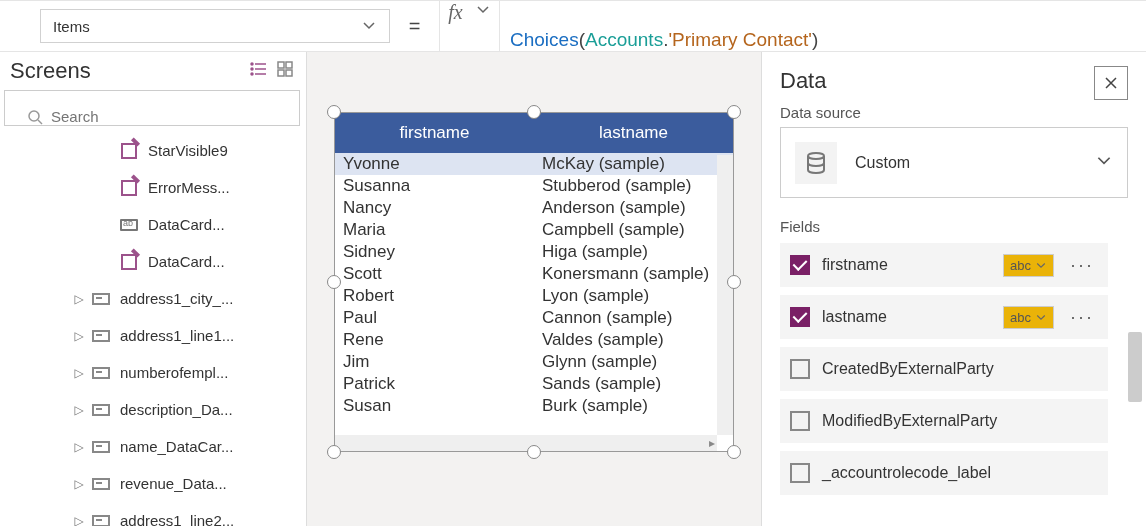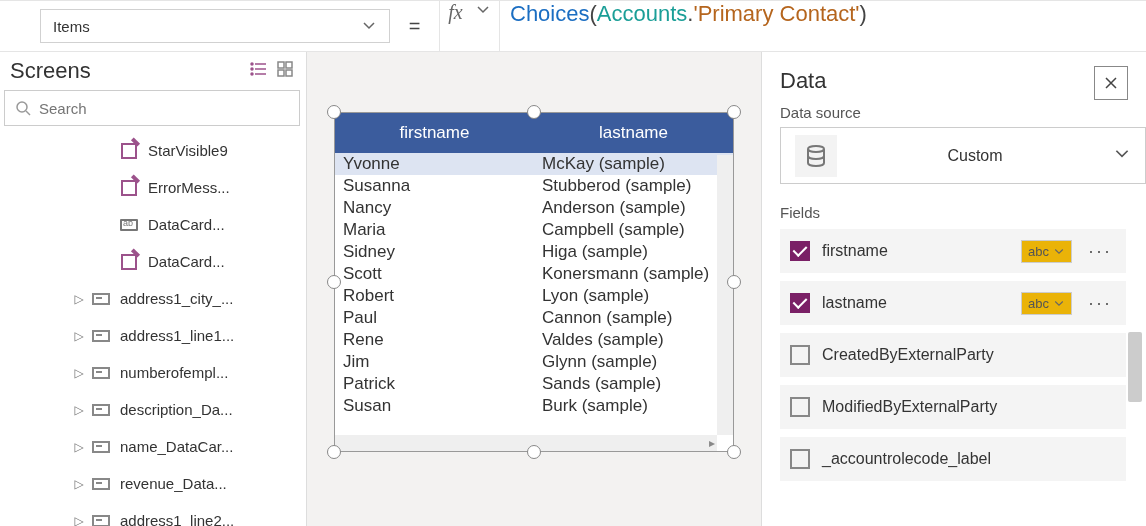--- a/index.html
+++ b/index.html
@@ -5,33 +5,33 @@
   * { box-sizing: border-box; margin: 0; padding: 0; font-family: "Segoe UI", Tahoma, sans-serif; }
   body { width: 1146px; height: 526px; background: #fff; overflow: hidden; color: #333; }
 
   
   .formula-bar { display: flex; align-items: stretch; height: 52px; border-top: 1px solid #e5e5e5; border-bottom: 1px solid #e5e5e5; }
   .prop-select { width: 350px; border: 1px solid #d1d1d1; margin: 8px 0 8px 40px; padding: 0 12px; display: flex; align-items: center; justify-content: space-between; font-size: 15px; color: #333; }
   .prop-select .chev { color: #666; }
   .eq { width: 50px; display: flex; align-items: center; justify-content: center; font-size: 20px; color: #444; border-right: 1px solid #e5e5e5; }
   .fx { width: 60px; display: flex; align-items: flex-start; justify-content: center; border-right: 1px solid #e5e5e5; gap: 12px; color: #666; }
   .fx .f { font-style: italic; font-family: Georgia, serif; font-size: 20px; }
-  .formula { flex: 1; display: flex; align-items: flex-start; padding: 0 10px; font-family: Consolas, monospace; font-size: 22px; }
+  .formula { flex: 1; display: flex; align-items: flex-end; padding: 0 10px; font-family: Consolas, monospace; font-size: 19px; }
   .t-func { color: #1b6ec2; }
   .t-ident { color: #1a9e97; }
   .t-str { color: #b5651d; }
   .t-punc { color: #444; }
 
   
   .main { display: flex; height: calc(100% - 52px); }
   .sidebar { width: 307px; border-right: 1px solid #ddd; display: flex; flex-direction: column; }
   .sb-head { display: flex; align-items: center; justify-content: space-between; padding: 6px 12px 6px 10px; }
   .sb-head h2 { font-weight: 400; font-size: 22px; color: #333; }
   .sb-icons { display: flex; gap: 8px; color: #666; }
-  .search { margin: 0 6px 6px 4px; border: 1px solid #ccc; height: 36px; display: flex; align-items: center; padding: 0 10px; color: #888; gap: 8px; }
+  .search { margin: 0 6px 6px 4px; border: 1px solid #ccc; height: 36px; display: flex; align-items: flex-end; padding: 0 22px; color: #888; gap: 8px; }
   .search input { border: none; outline: none; flex: 1; font-size: 15px; }
   .tree { flex: 1; overflow: hidden; font-size: 15px; color: #333; }
   .tree-item { display: flex; align-items: center; height: 37px; padding-right: 10px; white-space: nowrap; overflow: hidden; text-overflow: ellipsis; }
   .ti-leaf { padding-left: 120px; }
   .ti-group { padding-left: 72px; }
   .tree-item .caret { width: 14px; display: inline-flex; justify-content: center; color: #777; margin-right: 6px; font-size: 12px; }
   .tree-item .icon { width: 18px; height: 18px; margin-right: 10px; display: inline-flex; align-items: center; justify-content: center; }
   .tree-item .lbl { overflow: hidden; text-overflow: ellipsis; }
 
   
@@ -54,25 +54,25 @@
   .dt-row .cell { flex: 1; padding: 1px 8px; white-space: nowrap; overflow: hidden; text-overflow: ellipsis; }
   .dt-scroll { position: absolute; right: 0; top: 42px; bottom: 16px; width: 16px; background: #efefef; }
   .dt-scroll-h { position: absolute; left: 0; right: 16px; bottom: 0; height: 16px; background: #efefef; display:flex; justify-content:flex-end; align-items:center; padding-right:2px; color:#888; font-size:12px;}
   .sel-handle { position: absolute; width: 14px; height: 14px; background: #fff; border: 1px solid #888; border-radius: 50%; }
   .h-tl { left: -7px; top: -7px; } .h-tr { right: -7px; top: -7px; }
   .h-bl { left: -7px; bottom: -7px; } .h-br { right: -7px; bottom: -7px; }
   .h-tc { left: 50%; margin-left:-7px; top: -7px; } .h-bc { left:50%; margin-left:-7px; bottom:-7px; }
   .h-lc { left: -7px; top: 50%; margin-top:-7px; } .h-rc { right:-7px; top:50%; margin-top:-7px; }
 
   
-  .rpane { width: 385px; border-left: 1px solid #ddd; padding: 16px 0 0 18px; position: relative; overflow: hidden; }
+  .rpane { width: 385px; border-left: 1px solid #ddd; padding: 16px 18px 0 18px; position: relative; overflow: hidden; }
   .rpane h2 { font-weight: 400; font-size: 22px; margin-bottom: 10px; }
   .close { position: absolute; top: 14px; right: 18px; width: 34px; height: 34px; border: 1px solid #888; display:flex; align-items:center; justify-content:center; font-size:18px; color:#444; }
   .lbl-small { font-size: 15px; color: #555; margin-bottom: 6px; }
-  .ds-card { border: 1px solid #ccc; height: 57px; display:flex; align-items:center; padding: 0 14px; gap: 30px; text-align: center; }
+  .ds-card { border: 1px solid #ccc; height: 71px; display:flex; align-items:center; padding: 0 14px; gap: 18px; }
   .ds-icon { width: 42px; height: 42px; background: #f3f3f3; display:flex; align-items:center; justify-content:center; }
   .ds-icon svg { width: 24px; height: 24px; stroke: #777; fill:none; stroke-width:2; }
   .ds-card .name { flex:1; font-size:16px; }
   .ds-card .chev { color:#555; font-size:18px; }
   .fields-lbl { margin-top: 20px; margin-bottom: 8px; font-size: 15px; color:#555; }
   .field-list { display:flex; flex-direction:column; gap: 8px; padding-right: 20px; }
   .field-row { background:#f4f4f4; height: 44px; display:flex; align-items:center; padding: 0 10px; gap: 12px; }
   .chk { width: 20px; height: 20px; border: 2px solid #888; display:flex; align-items:center; justify-content:center; flex-shrink:0; }
   .chk.on { background:#7a2066; border-color:#7a2066; }
   .chk.on::after { content: ""; width: 6px; height: 11px; border: solid #fff; border-width: 0 2.5px 2.5px 0; transform: rotate(45deg); margin-bottom:3px; }

